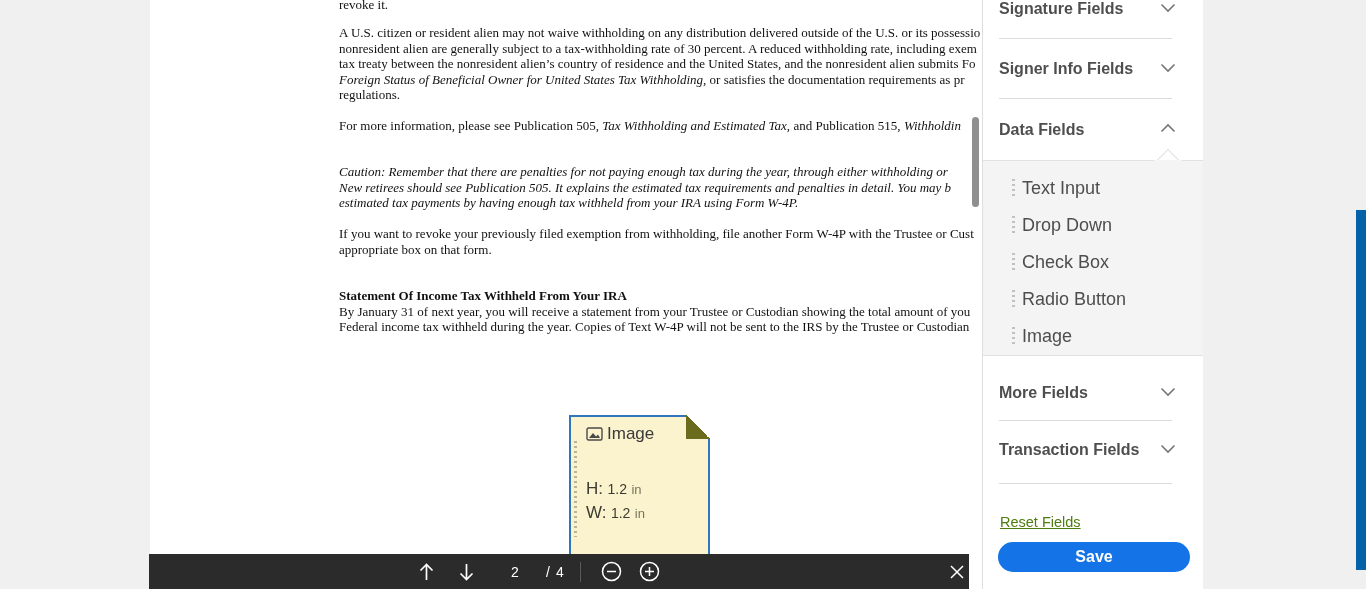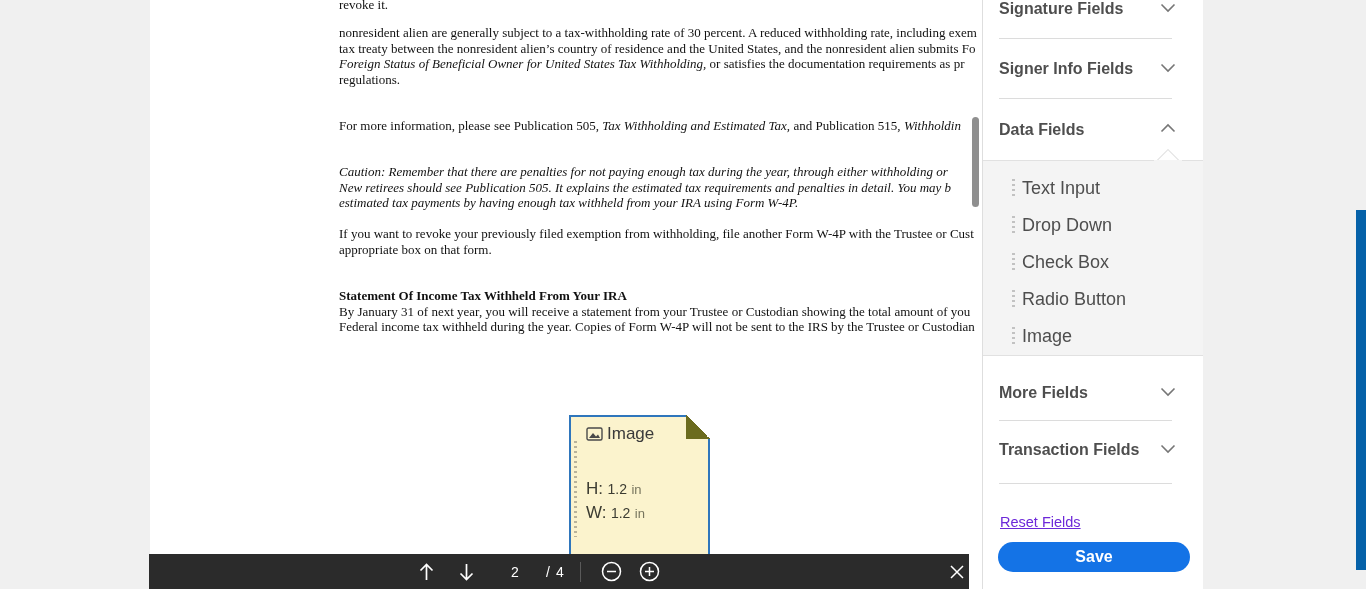--- a/index.html
+++ b/index.html
@@ -49,38 +49,39 @@
   .sb-panel .edge { position:absolute; top:0; height:1px; background:#e1e1e1; }
   .sb-panel .edge.l { left:0; width:171px; }
   .sb-panel .edge.r { left:199px; right:0; }
   .notch-wrap { position:absolute; left:171px; top:-11px; width:28px; height:11px; overflow:hidden; }
   .notch { position:absolute; left:4px; top:4px; width:20px; height:20px; background:#ffffff; border:1px solid #e1e1e1; transform:rotate(45deg); }
   .sb-item { position:absolute; left:0; width:220px; height:20px; cursor:pointer; }
   .sb-item .dots { position:absolute; left:29px; top:1px; width:3px; height:17px;
       background-image:repeating-linear-gradient(to bottom, #c2c2c2 0 2px, transparent 2px 5px); }
   .sb-item .lbl { position:absolute; left:39px; top:1px; font-size:18px; color:#4e4e4e; line-height:18px; }
 
-  .reset-link { position:absolute; left:17px; top:514px; font-size:14.5px; color:#6d28d9; text-decoration:underline; cursor:pointer; }
+  .reset-link { position:absolute; left:17px; top:514px; font-size:14.5px; color:#4d7c0f; text-decoration:underline; cursor:pointer; }
   .save-btn { position:absolute; left:15px; top:542px; width:192px; height:30px; background:#1473e6; border:none; border-radius:16px;
       color:#ffffff; font-size:16px; font-weight:600; font-family:"Liberation Sans", sans-serif; cursor:pointer; }
 
   .right-edge-bar { position:absolute; left:1356px; top:210px; width:10px; height:360px; background:#0561a8; z-index:7; }
 
   svg { display:block; }
 </style>
 </head>
 <body>
 
 <div id="root">
 
   <div class="doc-area">
 
     <div class="doc-line" style="top:-3px;">revoke it.</div>
 
     <div class="doc-block" style="top:25px;">
+      <div>A U.S. citizen or resident alien may not waive withholding on any distribution delivered outside of the U.S. or its possessio</div>
       <div>nonresident alien are generally subject to a tax-withholding rate of 30 percent. A reduced withholding rate, including exem</div>
       <div>tax treaty between the nonresident alien’s country of residence and the United States, and the nonresident alien submits Fo</div>
       <div><span class="it">Foreign Status of Beneficial Owner for United States Tax Withholding,</span><span> or satisfies the documentation requirements as pr</span></div>
       <div>regulations.</div>
     </div>
 
     <div class="doc-block" style="top:118px;">
       <div><span>For more information, please see Publication 505, </span><span class="it">Tax Withholding and Estimated Tax,</span><span> and Publication 515, </span><span class="it">Withholdin</span></div>
     </div>
 
@@ -91,21 +92,21 @@
     </div>
 
     <div class="doc-block" style="top:226px;">
       <div>If you want to revoke your previously filed exemption from withholding, file another Form W-4P with the Trustee or Cust</div>
       <div>appropriate box on that form.</div>
     </div>
 
     <div class="doc-block" style="top:288px;">
       <div class="bd">Statement Of Income Tax Withheld From Your IRA</div>
       <div>By January 31 of next year, you will receive a statement from your Trustee or Custodian showing the total amount of you</div>
-      <div>Federal income tax withheld during the year. Copies of Form W-4P will not be sent to the IRS by the Trustee or Custodian</div>
+      <div>Federal income tax withheld during the year. Copies of Text W-4P will not be sent to the IRS by the Trustee or Custodian</div>
     </div>
 
     <div class="image-field">
       <div class="fold"></div>
       <div class="handle"></div>
       <div class="if-head">
         <span>
           <svg width="17" height="14" viewBox="0 0 17 14">
             <rect x="1" y="1" width="15" height="12" rx="1.5" fill="none" stroke="#4a4a4a" stroke-width="1.4"></rect>
             <path d="M3 11 L7 6 L10 9.5 L12 7.5 L14 11 Z" fill="#4a4a4a"></path>

